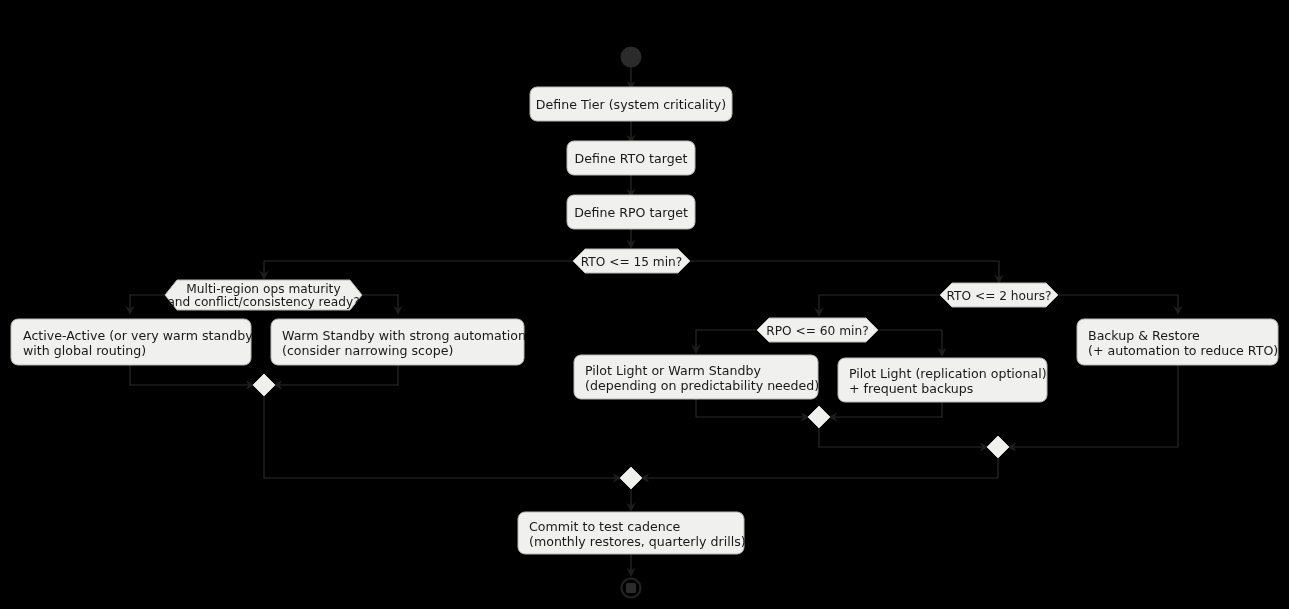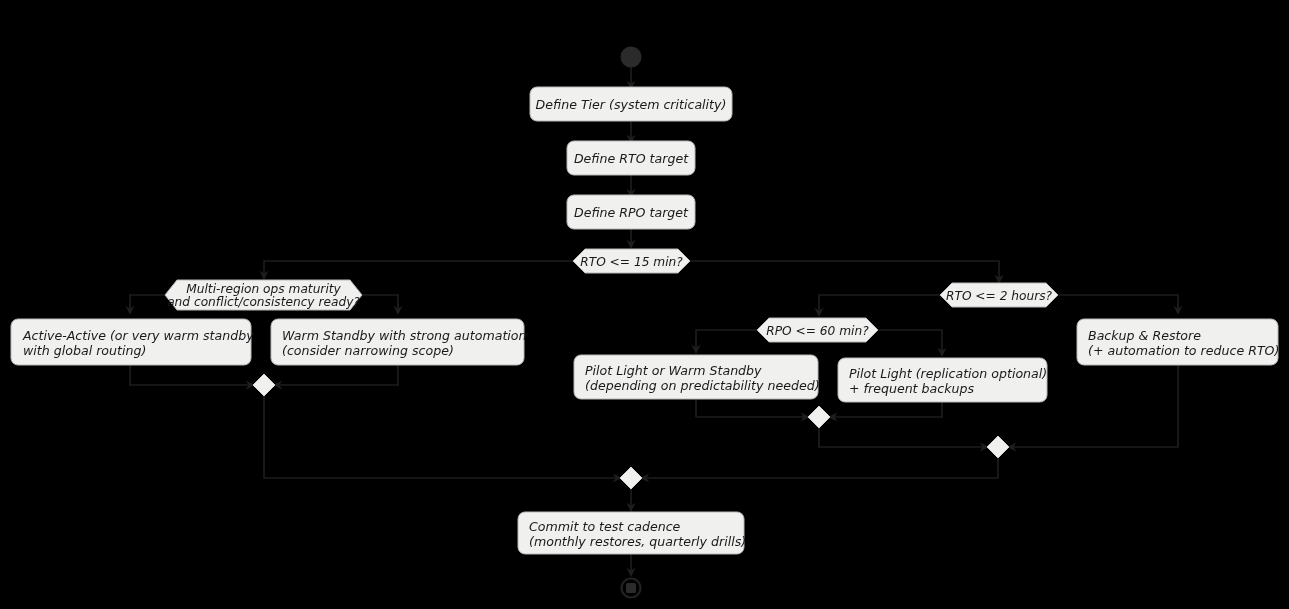--- a/index.html
+++ b/index.html
@@ -7,21 +7,20 @@
     padding: 0;
     background: #000000;
   }
   #diagram-root {
     position: relative;
     width: 1289px;
     height: 601px;
     background: #000000;
     overflow: hidden;
     font-family: "DejaVu Sans", sans-serif;
-    font-style: italic;
   }
   svg#flow-svg {
     position: absolute;
     left: 0;
     top: 0;
     width: 1289px;
     height: 609px;
     display: block;
   }
   .node-box {

